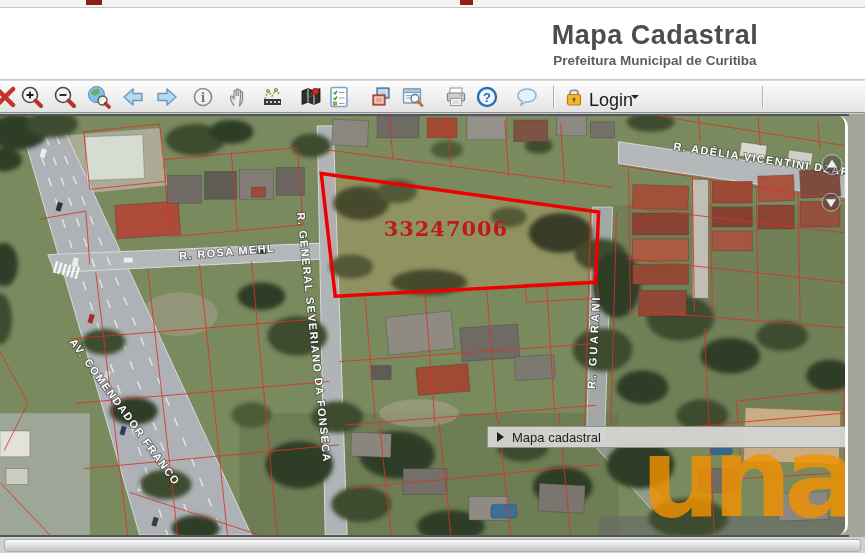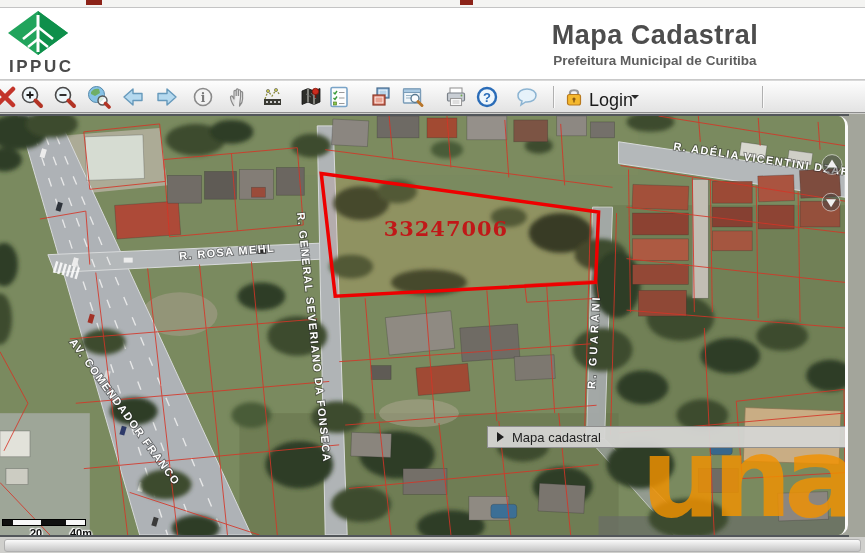--- a/index.html
+++ b/index.html
@@ -79,30 +79,20 @@
 <body>
 
 <div class="page">
 
   <div class="top-strip">
     <div class="dash d1"></div>
     <div class="dash d2"></div>
   </div>
 
   <div class="header">
-    <div class="logo">
-      <svg width="80" height="68">
-        <polygon points="32,1 62,23 32,45 2,23" fill="#21a45c"></polygon>
-        <polygon points="32,1 62,23 32,45" fill="#0e8f4b"></polygon>
-        <path d="M32 5 V42" stroke="#ffffff" stroke-width="3"></path>
-        <path d="M32 17 L17 29 M32 17 L47 29" stroke="#ffffff" stroke-width="2.6"></path>
-        <path d="M32 29 L22 37 M32 29 L42 37" stroke="#ffffff" stroke-width="2.4"></path>
-      </svg>
-      <div class="logo-text">IPPUC</div>
-    </div>
     <div class="title-block">
       <h1>Mapa Cadastral</h1>
       <div class="subtitle">Prefeitura Municipal de Curitiba</div>
     </div>
   </div>
 
   <div class="toolbar">
     <div class="tool" style="left:-7px">
       <svg width="24" height="24">
           <path d="M4 4 L20 20 M20 4 L4 20" stroke="#c3342a" stroke-width="4.5" stroke-linecap="round"></path>
@@ -464,29 +454,19 @@
 
         <text x="748" y="404" font-size="112" font-weight="bold" fill="#f29200" opacity="0.82" letter-spacing="-8" text-anchor="middle" font-family="DejaVu Sans, sans-serif">una</text>
       </svg>
 
       <div class="layer-bar">
         <span class="layer-tri"></span>
         <span class="layer-label">Mapa cadastral</span>
       </div>
 
 
-      <div class="scalebar">
-        <div class="segrow">
-          <div class="seg b" style="width:10px"></div>
-          <div class="seg w" style="width:28px"></div>
-          <div class="seg b" style="width:25px"></div>
-          <div class="seg w" style="width:19px"></div>
-        </div>
-        <div class="scale-label sl20">20</div>
-        <div class="scale-label sl40">40m</div>
-      </div>
 
     </div>
   </div>
 
   <div class="footer"></div>
 
 </div>
 
 </body></html>

